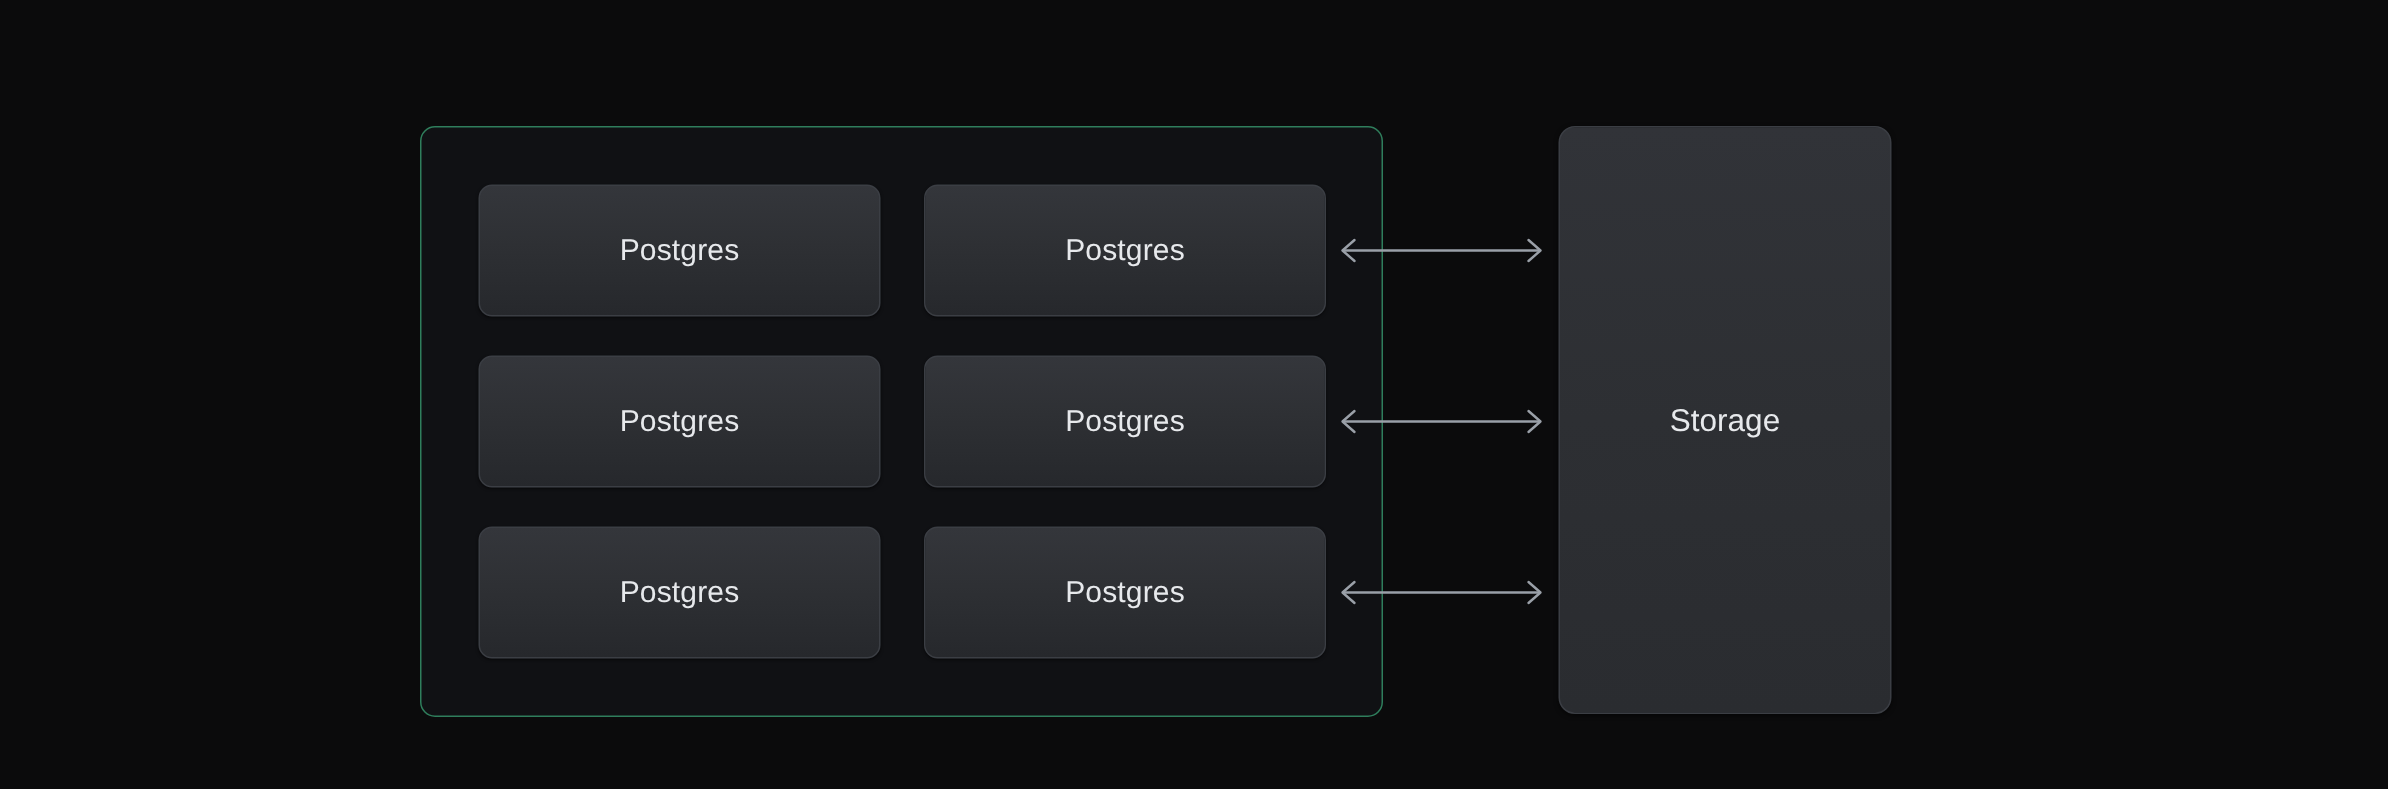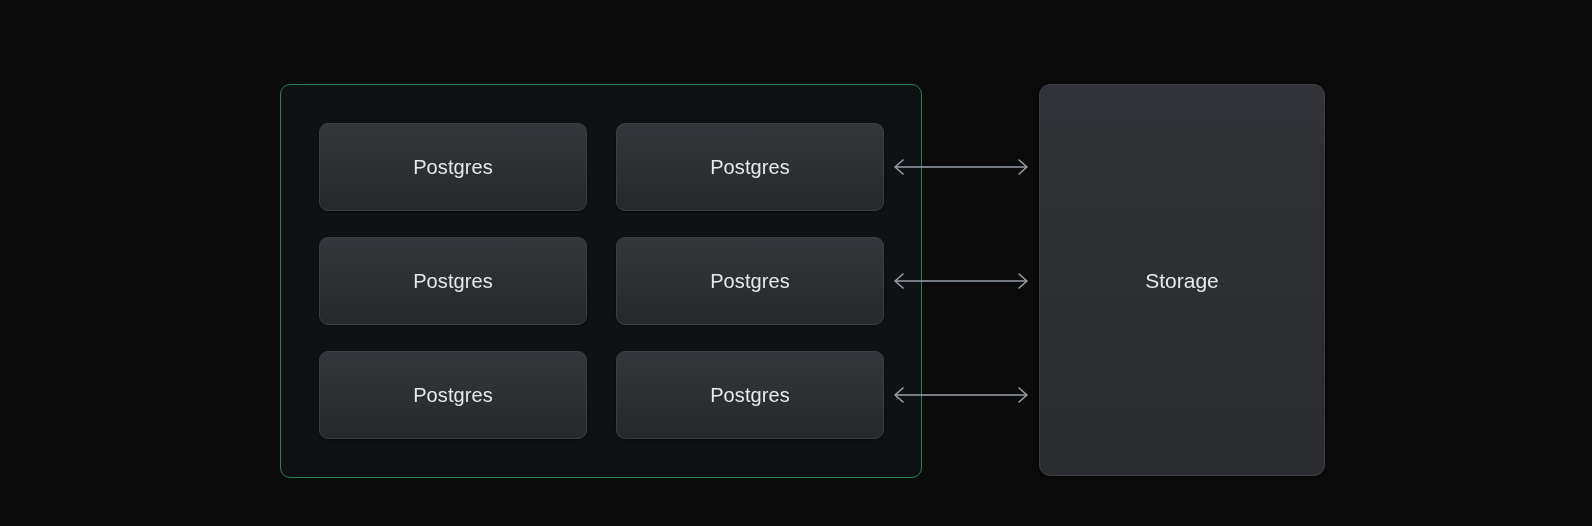--- a/index.html
+++ b/index.html
@@ -80,21 +80,21 @@
     line-height: 24px;
     font-weight: 400;
     letter-spacing: 0.1px;
   }
 
   
   #storage-box {
     position: absolute;
     left: 1039px;
     top: 84px;
-    width: 286px;
+    width: 222px;
     height: 392px;
     box-sizing: border-box;
     border-radius: 11px;
     border: 1px solid #3b3e44;
     background: linear-gradient(180deg, #313338 0%, #2d2f33 50%, #2a2c30 100%);
     display: flex;
     align-items: center;
     justify-content: center;
     box-shadow: 0 1px 3px rgba(0,0,0,0.5);
   }

